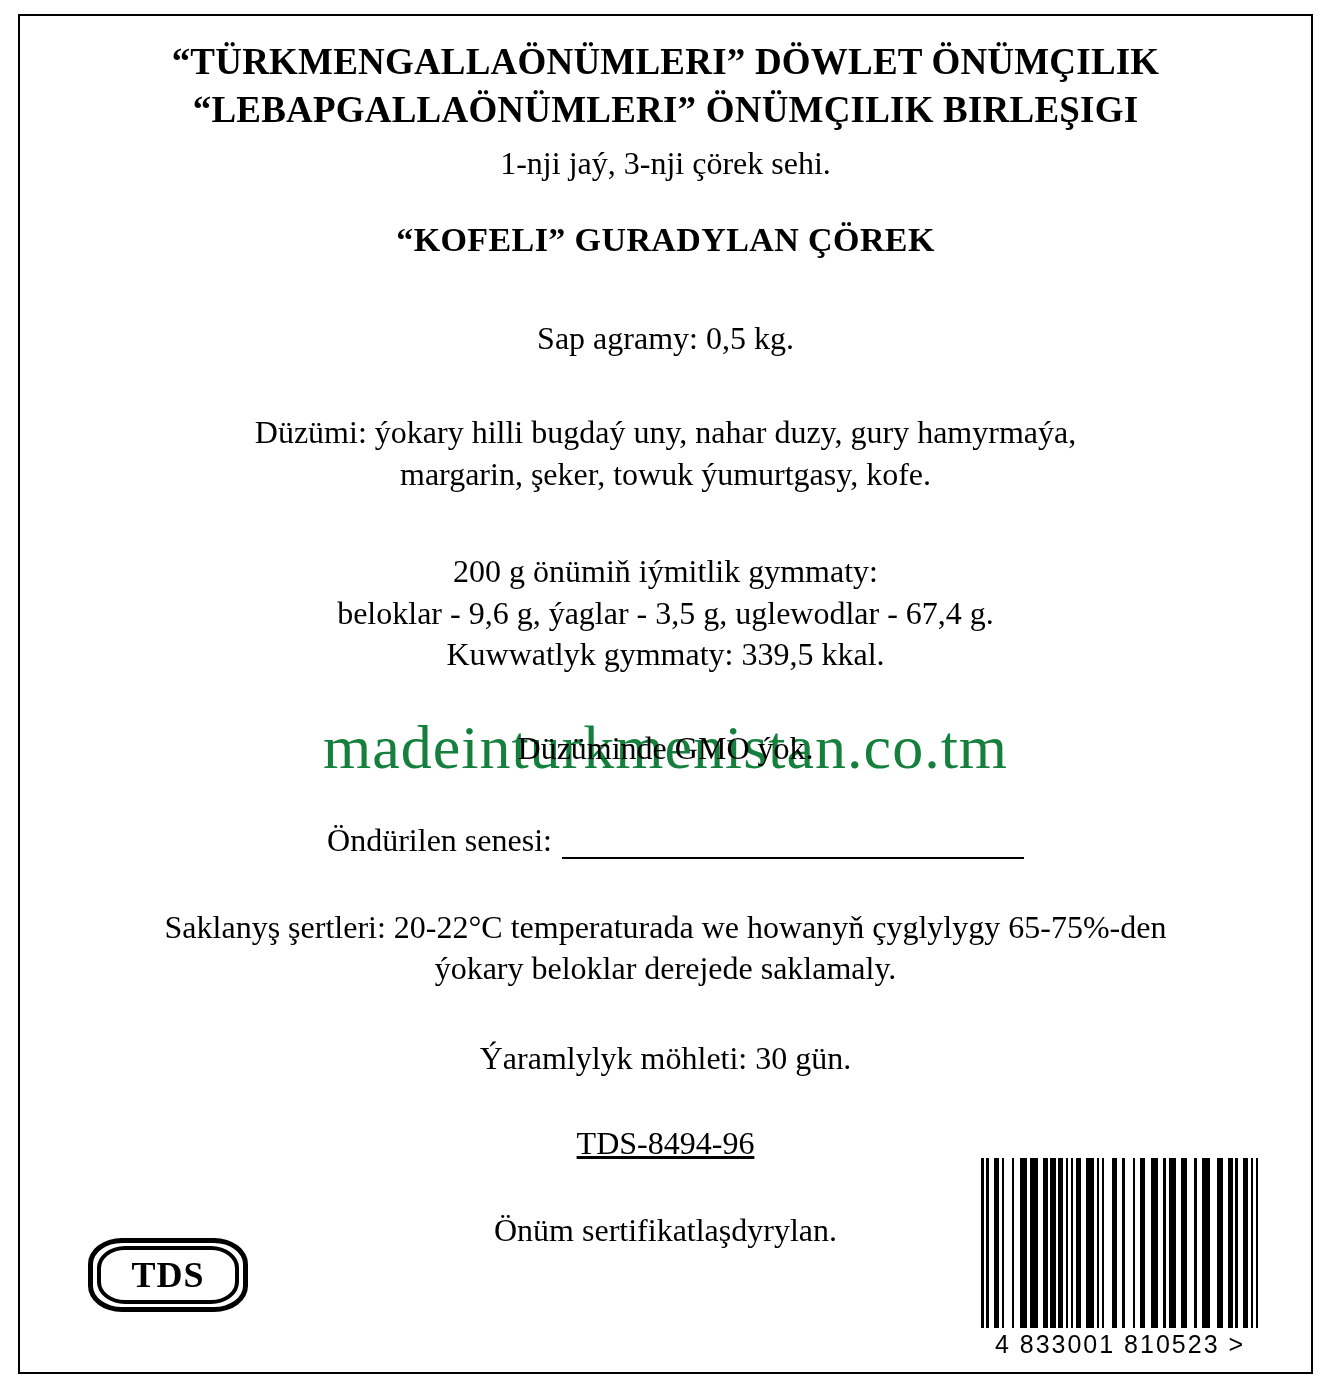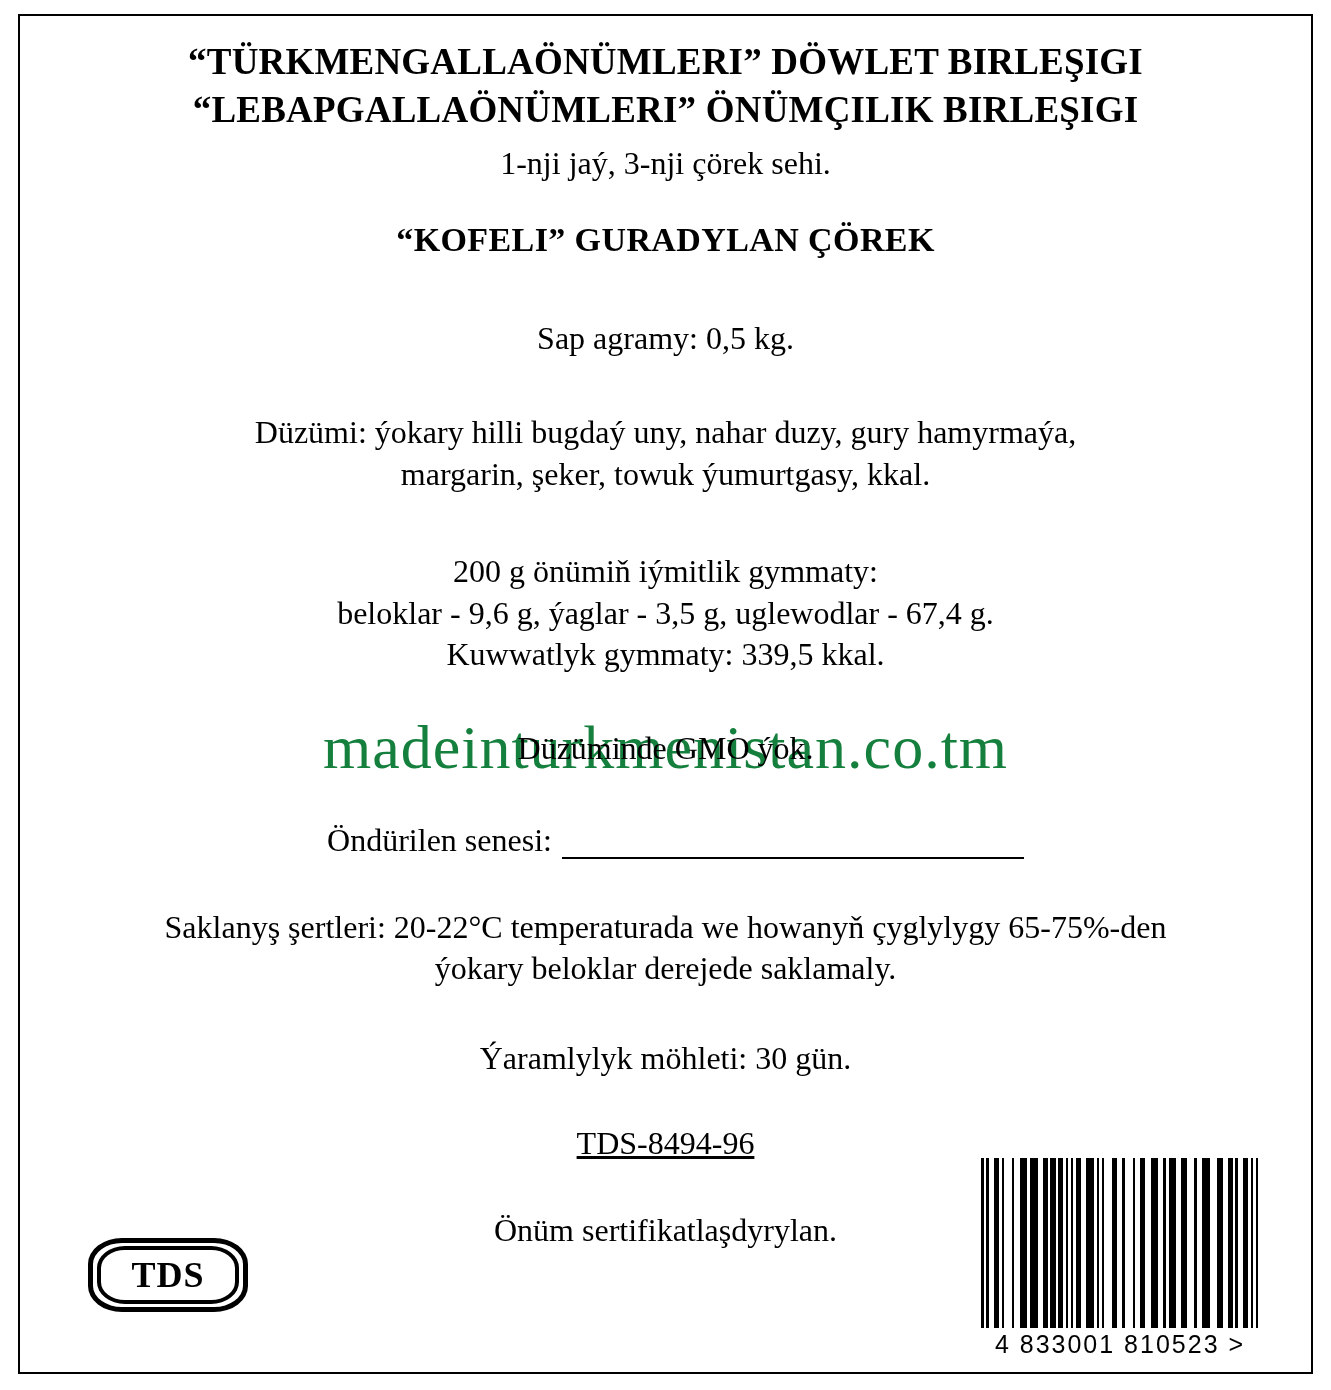--- a/index.html
+++ b/index.html
@@ -165,40 +165,40 @@
 </style>
 </head>
 <body>
 
 <div id="label">
   <div class="inner">
 
     <div id="watermark">madeinturkmenistan.co.tm</div>
 
     <div class="rel" style="margin-top:24px;">
-      <div class="line hdr1">“TÜRKMENGALLAÖNÜMLERI” DÖWLET BIRLEŞIGI</div>
+      <div class="line hdr1">“TÜRKMENGALLAÖNÜMLERI” DÖWLET ÖNÜMÇILIK</div>
       <div class="line hdr1" style="margin-top:4px;">“LEBAPGALLAÖNÜMLERI” ÖNÜMÇILIK BIRLEŞIGI</div>
     </div>
 
 
     <div class="rel blk" style="margin-top:12px;">
       <div class="line addr">1-nji jaý, 3-nji çörek sehi.</div>
     </div>
 
     <div class="rel" style="margin-top:36px;">
       <div class="line product">“KOFELI” GURADYLAN ÇÖREK</div>
     </div>
 
     <div class="rel" style="margin-top:58px;">
       <div class="line body-txt">Sap agramy: 0,5 kg.</div>
     </div>
 
     <div class="rel blk" style="margin-top:52px;">
       <div class="line body-txt">Düzümi: ýokary hilli bugdaý uny, nahar duzy, gury hamyrmaýa,</div>
-      <div class="line body-txt">margarin, şeker, towuk ýumurtgasy, kkal.</div>
+      <div class="line body-txt">margarin, şeker, towuk ýumurtgasy, kofe.</div>
     </div>
 
     <div class="rel blk" style="margin-top:56px;">
       <div class="line body-txt">200 g önümiň iýmitlik gymmaty:</div>
       <div class="line body-txt">beloklar - 9,6 g, ýaglar - 3,5 g, uglewodlar - 67,4 g.</div>
       <div class="line body-txt">Kuwwatlyk gymmaty: 339,5 kkal.</div>
     </div>
 
     <div class="rel" style="margin-top:52px;">
       <div class="line body-txt">Düzüminde GMO ýok.</div>

